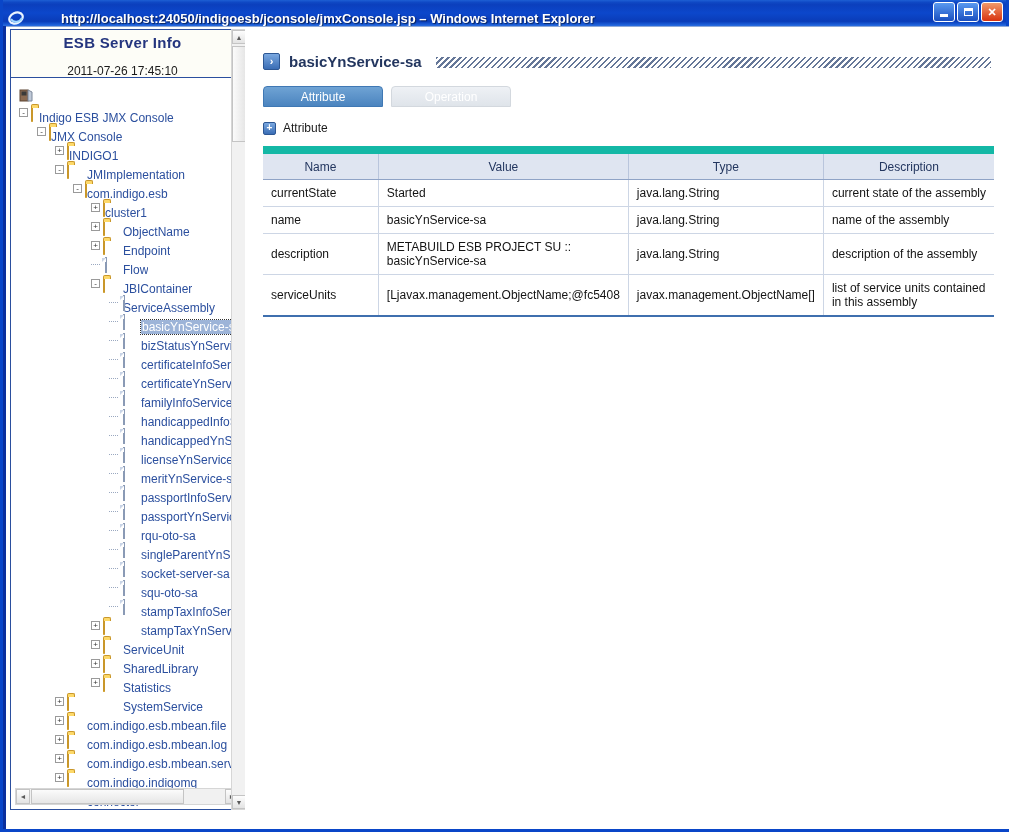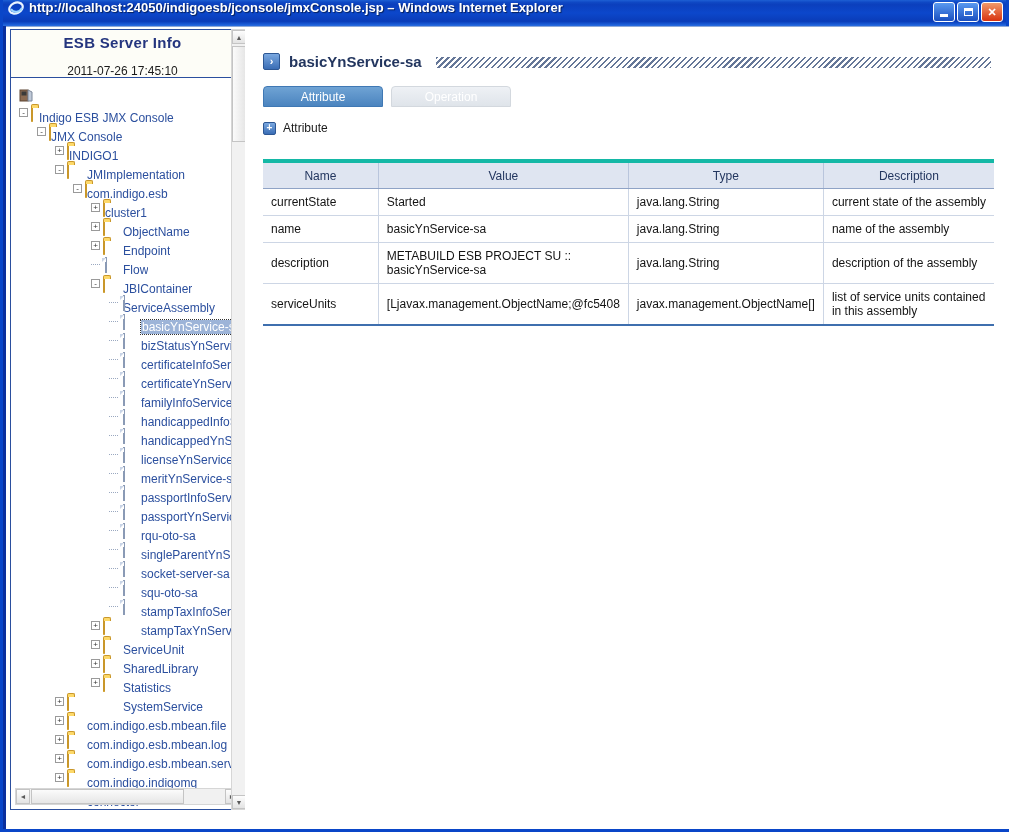--- a/index.html
+++ b/index.html
@@ -13,22 +13,23 @@
   #window{
     position:absolute;left:0;top:0;width:1009px;height:832px;
     box-sizing:border-box;
     background:#0a2f9e;
     border:3px solid #0a46c8;
     border-top:none;
   }
   #titlebar{
     position:relative;height:26px;
     background:linear-gradient(to bottom,#1d5fd4 0%,#0f48c4 9%,#0b3fbd 18%,#0c47cb 50%,#0a3cb8 82%,#1757d2 92%,#2b6ee0 100%);
-    display:flex;align-items:flex-start;
+    display:flex;align-items:flex-end;
     padding-left:5px;
+    gap:32px;
   }
   #ie-icon{
     width:16px;height:16px;flex:0 0 16px;margin-right:5px;position:relative;
   }
   #title-text{
     color:#ffffff;font-size:13px;font-weight:bold;
     text-shadow:1px 1px 1px rgba(0,0,0,.55);
     white-space:nowrap;letter-spacing:0px;
   }
   #win-buttons{position:absolute;right:3px;top:2px;display:flex;gap:2px;}
@@ -185,22 +186,22 @@
   #plus-sq{
     width:13px;height:13px;background:linear-gradient(to bottom,#7aa8e0,#3a6db5);
     border:1px solid #2d5794;border-radius:2px;box-sizing:border-box;
     display:flex;align-items:center;justify-content:center;
     color:#fff;font-size:10px;font-weight:bold;line-height:1;
   }
   #section-label{font-size:12px;color:#1b1b1b;margin-left:7px;}
 
   
   #attr-table{
-    margin-top:22px;width:731px;border-collapse:collapse;
-    border-top:4px solid #14b8a6;border-bottom:2px solid #3f6fae;
+    margin-top:9px;width:731px;border-collapse:collapse;
+    border-top:8px solid #14b8a6;border-bottom:2px solid #3f6fae;
     font-size:12px;
   }
   #attr-table th{
     background:#dfe5f1;color:#23365f;font-weight:normal;
     height:23px;border-right:1px solid #b9c5dc;border-bottom:1px solid #8fa3c6;
     text-align:center;
   }
   #attr-table th:last-child{border-right:none;}
   #attr-table td{
     border-right:1px solid #cdd6e5;border-bottom:1px solid #cdd6e5;

